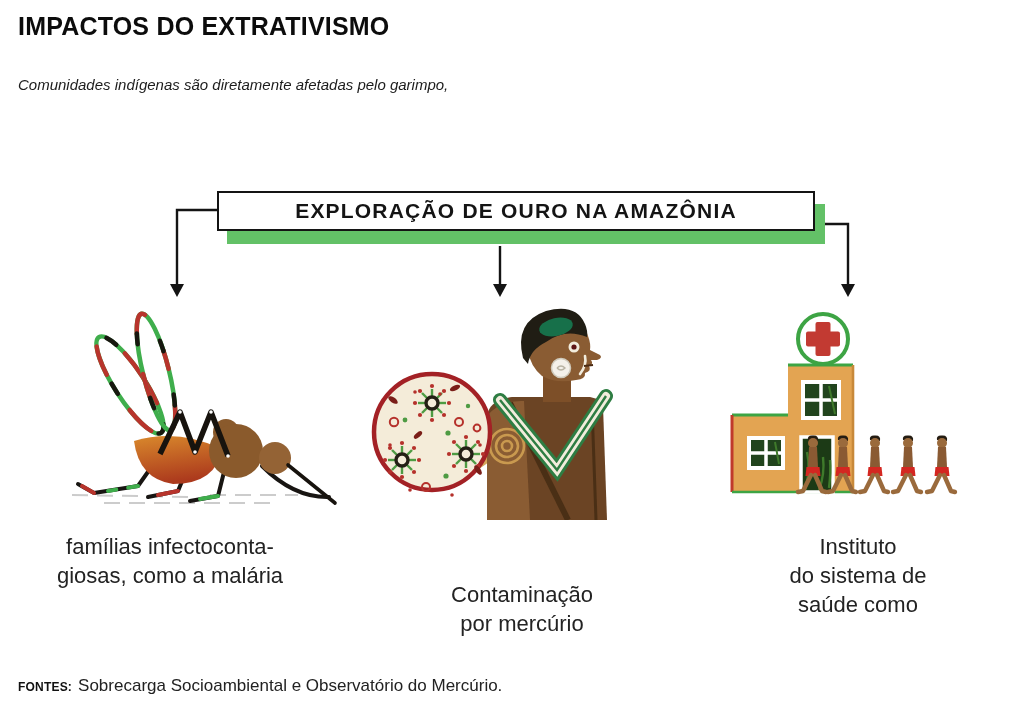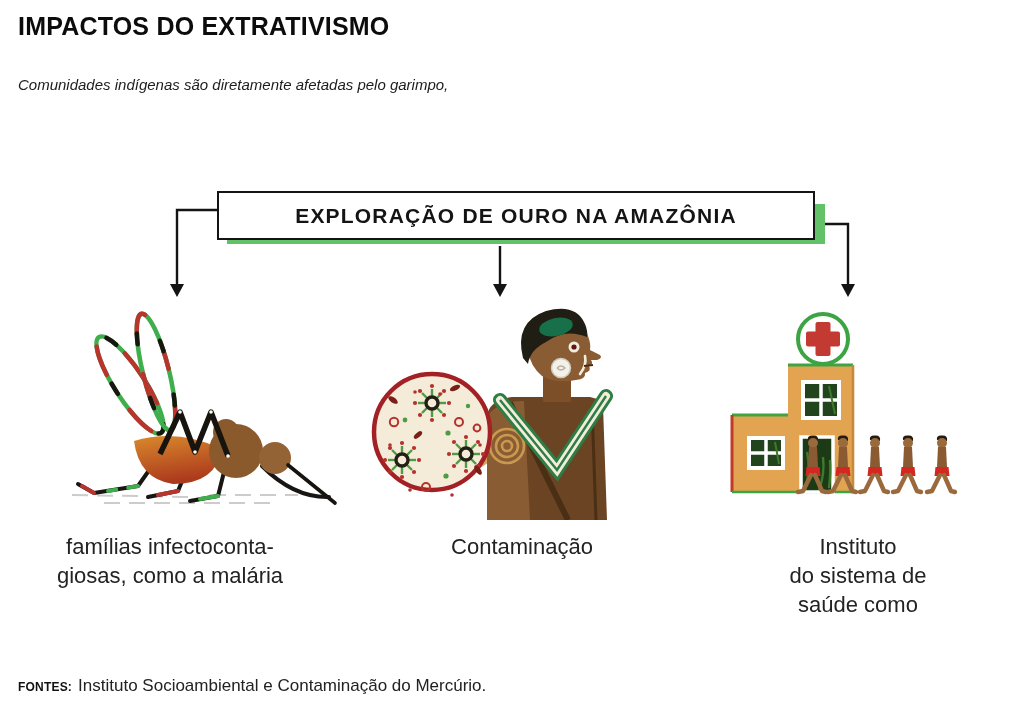--- a/index.html
+++ b/index.html
@@ -14,39 +14,39 @@
   .subtitle{
     position:absolute;left:18px;top:68px;margin:0;
     font-size:15px;font-style:italic;font-weight:500;line-height:34px;color:#1c1c1c;
   }
   .subtitle span{display:block;}
   .root-shadow{
     position:absolute;left:227px;top:204px;width:598px;height:40px;
     background:var(--accent-green,#63c167);
   }
   .root-box{
-    position:absolute;left:217px;top:191px;width:598px;height:49px;
+    position:absolute;left:217px;top:191px;width:598px;height:40px;
     background:#fff;border:2.5px solid #141414;box-sizing:border-box;
     display:flex;align-items:center;justify-content:center;
   }
   .root-box span{
     font-size:21px;font-weight:700;letter-spacing:1.2px;color:#141414;white-space:nowrap;
   }
   .connectors{position:absolute;left:0;top:0;pointer-events:none;}
   .illus{position:absolute;}
   .illus-mosquito{left:42px;top:300px;}
   .illus-mercury{left:360px;top:300px;}
   .illus-clinic{left:715px;top:302px;}
   .caption{
     position:absolute;top:532px;text-align:center;
     font-size:22px;line-height:29px;color:#232323;font-weight:500;
   }
   .caption span{display:block;}
   .cap-0{left:20px;width:300px;}
-  .cap-1{left:398px;width:248px;}
+  .cap-1{left:398px;width:248px;margin-top:48px;}
   .cap-2{left:733px;width:250px;}
   .footer{
     position:absolute;left:18px;top:676px;font-size:17px;color:#222;
   }
   .footer b{font-size:12px;font-weight:700;letter-spacing:.2px;color:#111;}
   .footer span{margin-left:6px;}
 </style>
 </head>
 <body>
 
@@ -268,24 +268,25 @@
       </g>
     </svg>
   </div>
 
   <div class="caption cap-0">
     <span>famílias infectoconta-</span>
     <span>giosas, como a malária</span>
   </div>
   <div class="caption cap-1">
     <span>Contaminação</span>
+    <span>por mercúrio</span>
   </div>
   <div class="caption cap-2">
     <span>Instituto</span>
     <span>do sistema de</span>
     <span>saúde como</span>
   </div>
 
   <div class="footer">
-    <b>FONTES:</b><span>Instituto Socioambiental e Contaminação do Mercúrio.</span>
+    <b>FONTES:</b><span>Sobrecarga Socioambiental e Observatório do Mercúrio.</span>
   </div>
 
 </div>
 
 </body></html>

